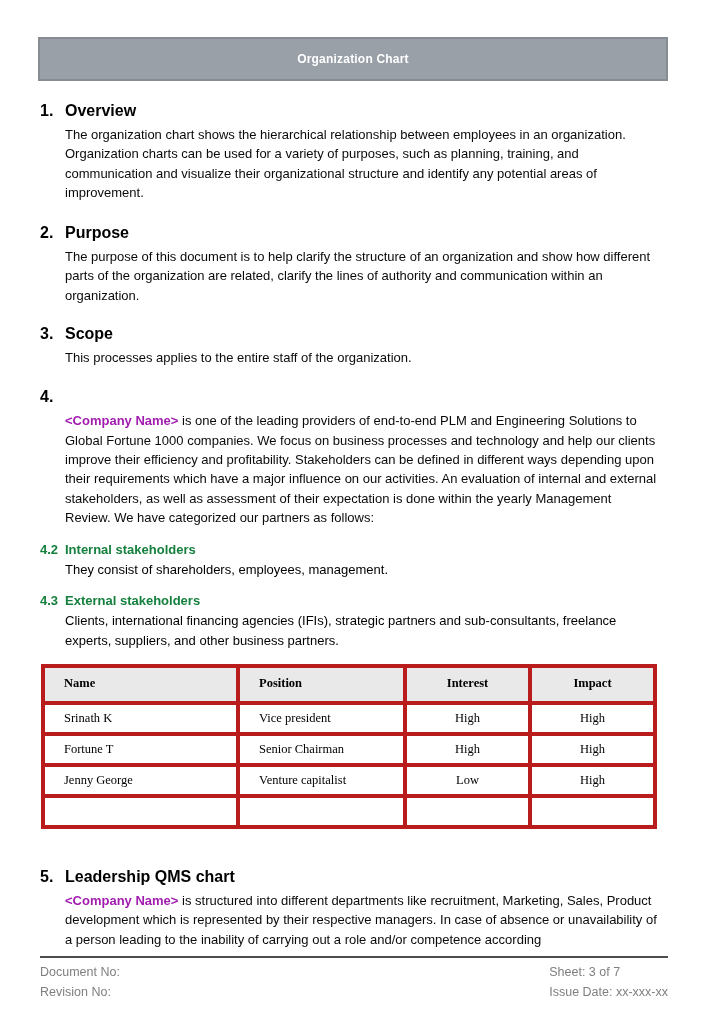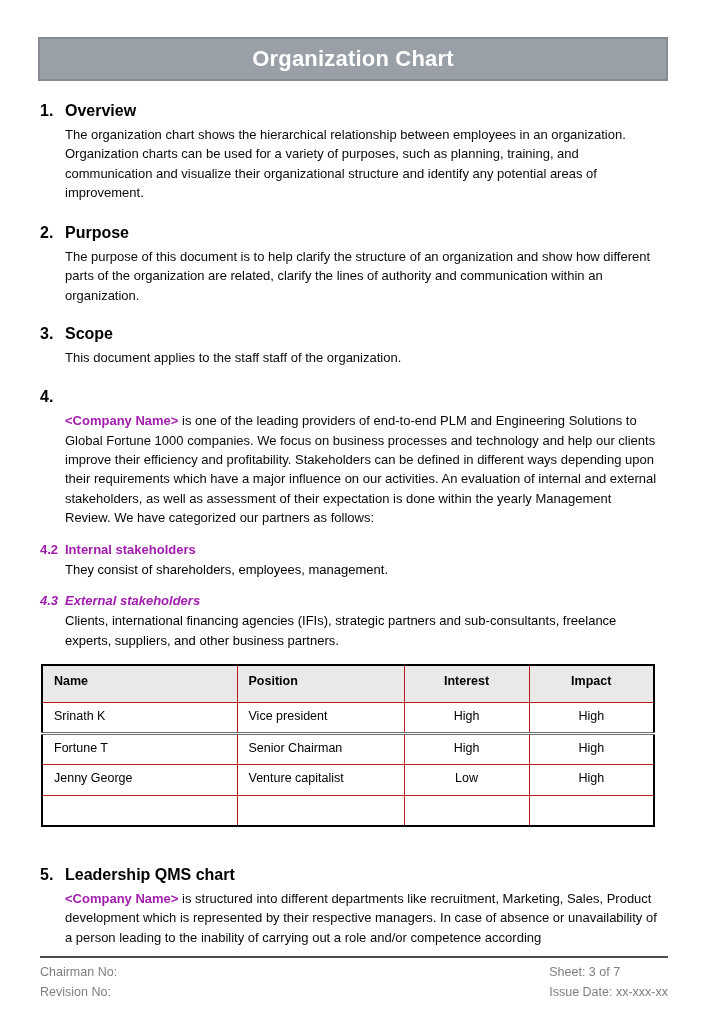--- a/index.html
+++ b/index.html
@@ -7,21 +7,21 @@
   body {
     width:708px; height:1035px; position:relative;
     font-family:"Liberation Sans", sans-serif;
     color:#000000; overflow:hidden;
   }
   .banner {
     position:absolute; left:38px; top:37px; width:630px; height:44px;
     background:#9AA0A8; border:2px solid #878C93;
     display:flex; align-items:center; justify-content:center;
   }
-  .banner-title { color:#ffffff; font-weight:bold; font-size:22px; letter-spacing:0.2px; }
+  .banner-title { color:#ffffff; font-weight:bold; font-size:12px; letter-spacing:0.2px; }
 
   .content { position:absolute; top:81px; left:40px; width:628px; }
 
   .sec-heading {
     display:flex; font-weight:bold; font-size:16px; color:#000;
   }
   .sec-heading .num { width:25px; flex:0 0 25px; }
   .mt-s1 { margin-top:21px; }
   .mt-s2 { margin-top:22px; }
   .mt-s3 { margin-top:20px; }
@@ -29,39 +29,39 @@
   .mt-s5 { margin-top:39px; }
 
   .para {
     margin:5px 0 0 25px; width:593px;
     font-size:13px; line-height:19.3px; color:#0a0a0a;
     text-align:left;
   }
   .para b { color:#a21caf; }
 
   .sub-heading {
-    display:flex; font-weight:bold; font-size:13px; color:#a21caf;
+    display:flex; font-weight:bold; font-size:13px; color:#15803d;
   }
   .sub-heading .num { width:25px; flex:0 0 25px; }
   .mt-sub1 { margin-top:15px; }
-  .mt-sub2 { margin-top:14px;font-style:italic; }
+  .mt-sub2 { margin-top:14px; }
   .sub-para { margin:3px 0 0 25px; width:593px; font-size:13px; line-height:19.3px; }
 
   table.stakeholders {
     margin:14px 0 0 1px; width:612px;
     border-collapse:collapse; table-layout:fixed;
     border:2px solid #000;
     font-size:12.5px;
   }
   table.stakeholders col.c-name { width:195px; }
   table.stakeholders col.c-pos  { width:167px; }
   table.stakeholders col.c-int  { width:125px; }
   table.stakeholders col.c-imp  { width:125px; }
   table.stakeholders th, table.stakeholders td {
-    border:1px solid #b91c1c; padding:6px 11px; vertical-align:top;
+    border:4px solid #b91c1c; padding:6px 19px; vertical-align:top;font-family:Liberation Serif, serif;
   }
   table.stakeholders thead th {
     background:#E9E9E9; font-weight:bold; text-align:left;
     height:37px; padding-top:8px;
   }
   table.stakeholders thead th.center { text-align:center; }
   table.stakeholders tbody td { height:31px; }
   table.stakeholders tbody td.center { text-align:center;margin-top:36px; }
   table.stakeholders tr.dbl td { border-bottom:3px double #6e6e6e; }
 
@@ -91,21 +91,21 @@
   <div class="sec-heading mt-s2">
     <span class="num">2.</span>
     <span>Purpose</span>
   </div>
   <p class="para">The purpose of this document is to help clarify the structure of an organization and show how different parts of the organization are related, clarify the lines of authority and communication within an organization.</p>
 
   <div class="sec-heading mt-s3">
     <span class="num">3.</span>
     <span>Scope</span>
   </div>
-  <p class="para">This document applies to the staff staff of the organization.</p>
+  <p class="para">This processes applies to the entire staff of the organization.</p>
 
   <div class="sec-heading mt-s4">
     <span class="num">4.</span>
   </div>
   <p class="para"><b>&lt;Company Name&gt;</b><span> is one of the leading providers of end-to-end PLM and Engineering Solutions to Global Fortune 1000 companies. We focus on business processes and technology and help our clients improve their efficiency and profitability. Stakeholders can be defined in different ways depending upon their requirements which have a major influence on our activities. An evaluation of internal and external stakeholders, as well as assessment of their expectation is done within the yearly Management Review. We have categorized our partners as follows:</span></p>
 
   <div class="sub-heading mt-sub1">
     <span class="num">4.2</span>
     <span>Internal stakeholders</span>
   </div>
@@ -163,20 +163,20 @@
   <div class="sec-heading mt-s5">
     <span class="num">5.</span>
     <span>Leadership QMS chart</span>
   </div>
   <p class="para"><b>&lt;Company Name&gt;</b><span> is structured into different departments like recruitment, Marketing, Sales, Product development which is represented by their respective managers. In case of absence or unavailability of a person leading to the inability of carrying out a role and/or competence according</span></p>
 
 </div>
 
 <div class="footer">
   <div class="left">
-    <div>Chairman No:</div>
+    <div>Document No:</div>
     <div>Revision No:</div>
   </div>
   <div class="right">
     <div>Sheet: 3 of 7</div>
     <div>Issue Date: xx-xxx-xx</div>
   </div>
 </div>
 
 </body></html>

